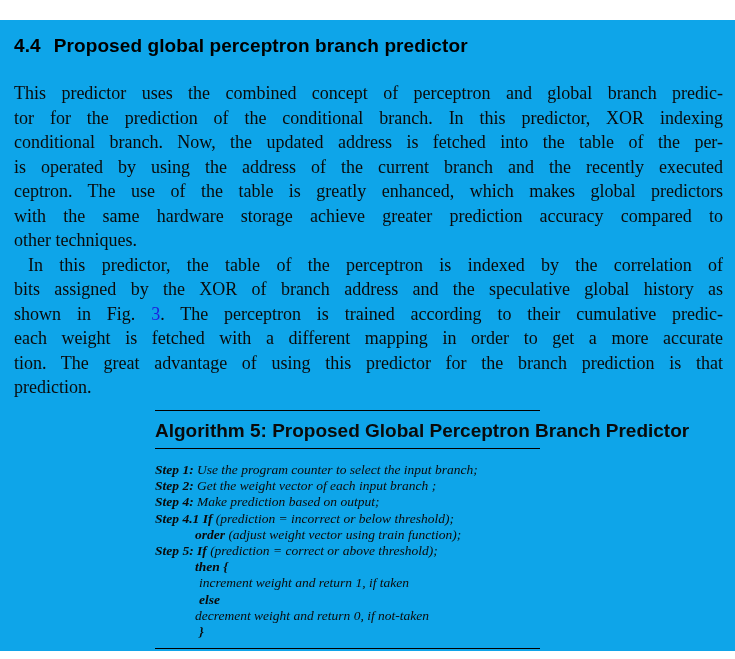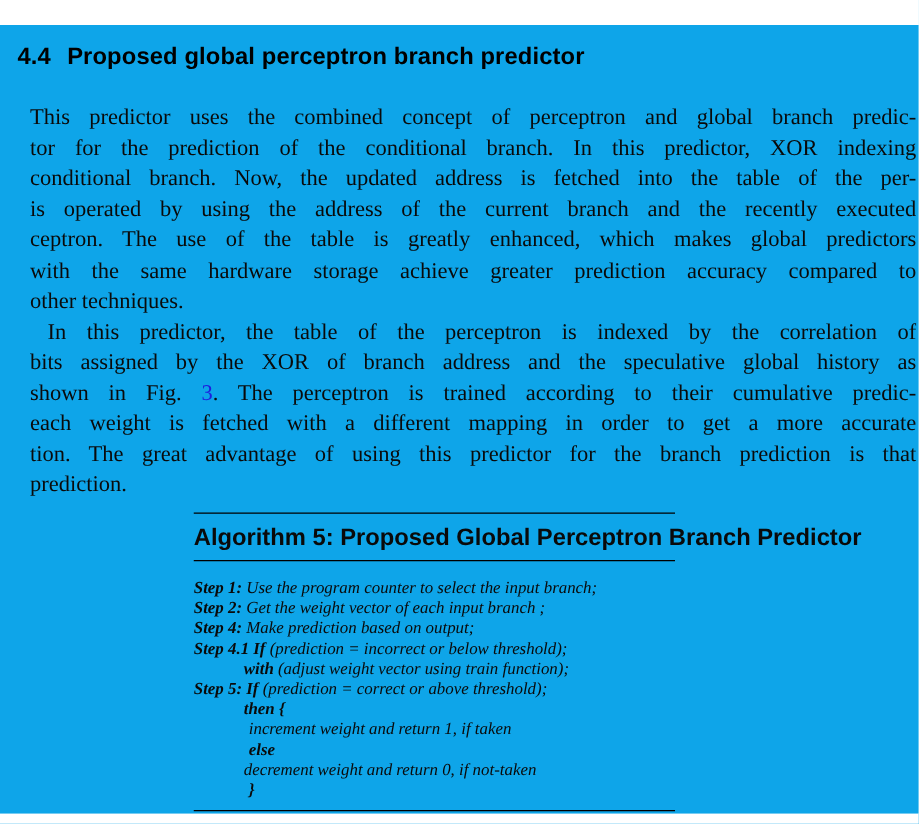--- a/index.html
+++ b/index.html
@@ -24,21 +24,21 @@
     font-size: 19px;
     letter-spacing: 0.1px;
     color: #000000;
     white-space: nowrap;
   }
   .section-heading .sec-num { margin-right: 13px; }
   
   .body-text {
     position: absolute;
     top: 61px;
-    left: 24px;
+    left: 14px;
     width: 709px;
     font-size: 18px;
     line-height: 24.5px;
     color: #0a0a0a;
   }
   .bodyline {
     text-align: justify;
     text-align-last: justify;
     height: 24.5px;
     overflow: hidden;
@@ -103,21 +103,21 @@
     </div>
 
   <div class="algo-box">
     <div class="algo-title">Algorithm 5: Proposed Global Perceptron Branch Predictor</div>
     <div class="algo-title-rule"></div>
     <div class="algo-steps">
         <div class="algo-line ind0"><b>Step 1:</b><span> Use the program counter to select the input branch;</span></div>
         <div class="algo-line ind0"><b>Step 2:</b><span> Get the weight vector of each input branch ;</span></div>
         <div class="algo-line ind0"><b>Step 4:</b><span> Make prediction based on output;</span></div>
         <div class="algo-line ind0"><b>Step 4.1 If</b><span> (prediction = incorrect or below threshold);</span></div>
-        <div class="algo-line ind1"><b>with</b><span> (adjust weight vector using train function);</span></div>
+        <div class="algo-line ind1"><b>order</b><span> (adjust weight vector using train function);</span></div>
         <div class="algo-line ind0"><b>Step 5: If</b><span> (prediction = correct or above threshold);</span></div>
         <div class="algo-line ind1"><b>then {</b></div>
         <div class="algo-line ind2"><span>increment weight and return 1, if taken</span></div>
         <div class="algo-line ind2"><b>else</b></div>
         <div class="algo-line ind1"><span>decrement weight and return 0, if not-taken</span></div>
         <div class="algo-line ind2"><b>}</b></div>
       </div>
     <div class="algo-bottom-rule"></div>
   </div>
 

